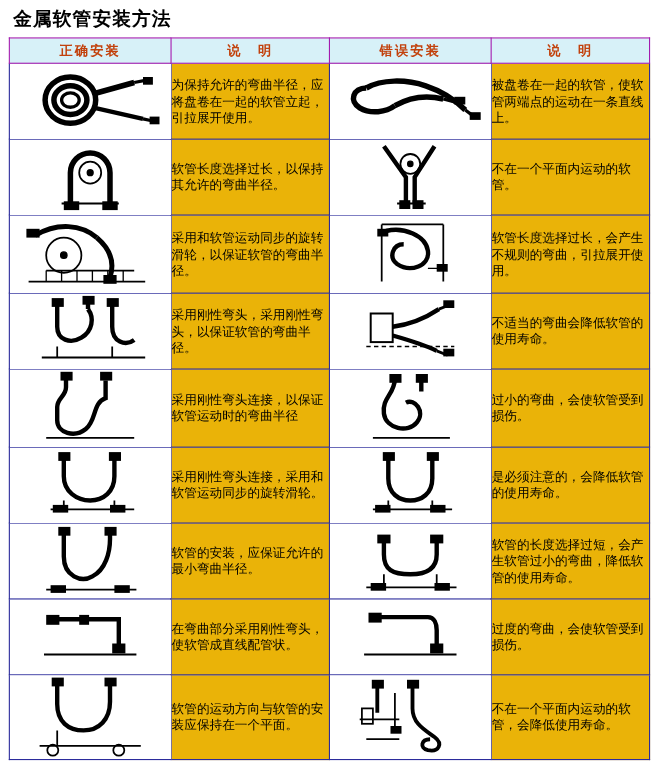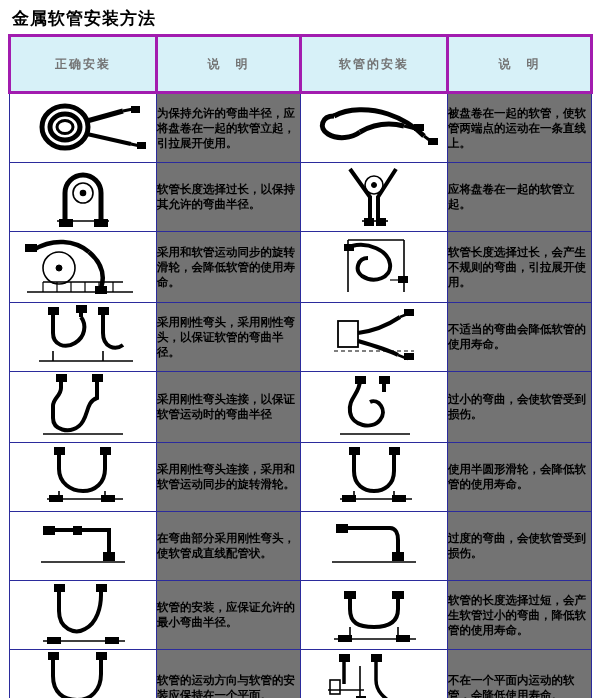--- a/index.html
+++ b/index.html
@@ -32,47 +32,46 @@
     border-collapse: collapse;
     width: 582px;
     table-layout: fixed;
     border: 1px solid #2b2b9c;
   }
   table.hose-table col.c-img { width: 147px; }
   table.hose-table col.c-txt { width: 144px; }
 
   table.hose-table th {
     background: #d7f1f8;
-    border: 3px solid #a21caf;
-    color: #737373;
+    border: 1px solid #a21caf;
+    color: #c2410c;
     font-size: 12px;
     font-weight: bold;
     letter-spacing: 2px;
     height: 22px;
-    padding: 16px;
+    padding: 0;
   }
   table.hose-table td {
     border: 1px solid #2b2b9c;
     padding: 0;
     vertical-align: middle;
   }
   td.img-cell {
     background: #ffffff;
     text-align: center;
     height: 68px;
     position: relative;
   }
   td.txt-cell {
-    background: #737373;
+    background: #eab308;
     font-size: 11.5px;
     line-height: 15px;
     color: #000;
     padding: 4px 7px;
     vertical-align: middle;
-    font-weight: bold;
   }
   .figure {
     width: 100%;
     height: 100%;
     display: block;
   }
   .figure svg { display: block; margin: 0 auto; }
 </style>
 </head>
 <body>
@@ -85,21 +84,21 @@
     <colgroup>
       <col class="c-img">
         <col class="c-txt">
         <col class="c-img">
         <col class="c-txt">
     </colgroup>
     <thead>
       <tr>
         <th>正确安装</th>
         <th>说　明</th>
-        <th>软管的安装</th>
+        <th>错误安装</th>
         <th>说　明</th>
       </tr>
     </thead>
     <tbody>
 
       <tr>
         <td class="img-cell">
           <div class="figure">
             <svg width="140" height="66" viewBox="0 0 140 66">
               <g fill="none" stroke="#000" stroke-width="1.6">
@@ -161,42 +160,42 @@
                 <path d="M92 6 L74 34 L74 58" stroke-width="4"></path>
                 <circle cx="70" cy="22" r="9" stroke-width="1.6"></circle>
                 <circle cx="70" cy="22" r="2.5" fill="#000" stroke-width="1"></circle>
                 <path d="M58 58 L84 58" stroke-width="1.6"></path>
               </g>
               <rect x="60" y="55" width="10" height="8" fill="#000"></rect>
               <rect x="72" y="55" width="10" height="8" fill="#000"></rect>
             </svg>
           </div>
         </td>
-        <td class="txt-cell">应将盘卷在一起的软管立起。</td>
+        <td class="txt-cell">不在一个平面内运动的软管。</td>
       </tr>
 
       <tr>
         <td class="img-cell">
           <div class="figure">
             <svg width="140" height="70" viewBox="0 0 140 70">
               <g fill="none" stroke="#000">
                 <path d="M20 18 C40 6 62 8 76 20" stroke-width="4.5"></path>
                 <path d="M76 20 C90 32 92 44 88 56" stroke-width="4.5"></path>
                 <circle cx="46" cy="36" r="16" stroke-width="1.6"></circle>
                 <circle cx="46" cy="36" r="3" fill="#000" stroke-width="1"></circle>
                 <path d="M14 60 L120 60" stroke-width="1.6"></path>
                 <path d="M30 50 L110 50" stroke-width="1.6"></path>
                 <path d="M30 50 L30 60 M44 50 L44 60 M58 50 L58 60 M72 50 L72 60 M86 50 L86 60 M100 50 L100 60" stroke-width="1.2"></path>
               </g>
               <rect x="12" y="12" width="12" height="8" fill="#000"></rect>
               <rect x="82" y="54" width="12" height="8" fill="#000"></rect>
             </svg>
           </div>
         </td>
-        <td class="txt-cell">采用和软管运动同步的旋转滑轮，会降低软管的使用寿命。</td>
+        <td class="txt-cell">采用和软管运动同步的旋转滑轮，以保证软管的弯曲半径。</td>
         <td class="img-cell">
           <div class="figure">
             <svg width="140" height="70" viewBox="0 0 140 70">
               <g fill="none" stroke="#000">
                 <path d="M44 8 L44 60" stroke-width="1.6"></path>
                 <path d="M100 8 L100 60" stroke-width="1.6"></path>
                 <path d="M48 14 C64 10 84 18 86 32 C88 46 70 52 58 44 C50 38 54 26 64 26" stroke-width="4"></path>
                 <path d="M44 8 L100 8" stroke-width="1.6"></path>
               </g>
               <rect x="40" y="12" width="10" height="7" fill="#000"></rect>
@@ -312,55 +311,21 @@
                 <path d="M36 56 L108 56"></path>
                 <path d="M50 48 L50 56 M90 48 L90 56"></path>
               </g>
               <rect x="45" y="4" width="11" height="8" fill="#000"></rect>
               <rect x="85" y="4" width="11" height="8" fill="#000"></rect>
               <rect x="38" y="52" width="14" height="7" fill="#000"></rect>
               <rect x="88" y="52" width="14" height="7" fill="#000"></rect>
             </svg>
           </div>
         </td>
-        <td class="txt-cell">使用半圆形滑轮，会降低软管的使用寿命。</td>
-      </tr>
-
-      <tr>
-        <td class="img-cell">
-          <div class="figure">
-            <svg width="140" height="60" viewBox="0 0 140 60">
-              <g fill="none" stroke="#000" stroke-width="4">
-                <path d="M36 18 L96 18 L96 44"></path>
-              </g>
-              <g fill="none" stroke="#000" stroke-width="1.6">
-                <path d="M28 50 L112 50"></path>
-              </g>
-              <rect x="30" y="14" width="12" height="9" fill="#000"></rect>
-              <rect x="90" y="40" width="12" height="9" fill="#000"></rect>
-              <rect x="60" y="14" width="9" height="9" fill="#000"></rect>
-            </svg>
-          </div>
-        </td>
-        <td class="txt-cell">在弯曲部分采用刚性弯头，使软管成直线配管状。</td>
-        <td class="img-cell">
-          <div class="figure">
-            <svg width="140" height="60" viewBox="0 0 140 60">
-              <g fill="none" stroke="#000" stroke-width="4">
-                <path d="M38 16 L86 16 C92 16 94 22 94 28 L94 44"></path>
-              </g>
-              <g fill="none" stroke="#000" stroke-width="1.6">
-                <path d="M28 50 L112 50"></path>
-              </g>
-              <rect x="32" y="12" width="12" height="9" fill="#000"></rect>
-              <rect x="88" y="40" width="12" height="9" fill="#000"></rect>
-            </svg>
-          </div>
-        </td>
-        <td class="txt-cell">过度的弯曲，会使软管受到损伤。</td>
+        <td class="txt-cell">是必须注意的，会降低软管的使用寿命。</td>
       </tr>
 
       <tr>
         <td class="img-cell">
           <div class="figure">
             <svg width="140" height="68" viewBox="0 0 140 68">
               <g fill="none" stroke="#000" stroke-width="4">
                 <path d="M46 8 L46 30 C46 48 62 54 72 48 C84 42 88 26 88 14 L88 8"></path>
               </g>
               <g fill="none" stroke="#000" stroke-width="1.6">
@@ -390,20 +355,54 @@
               <rect x="92" y="54" width="14" height="7" fill="#000"></rect>
             </svg>
           </div>
         </td>
         <td class="txt-cell">软管的长度选择过短，会产生软管过小的弯曲，降低软管的使用寿命。</td>
       </tr>
 
       <tr>
         <td class="img-cell">
           <div class="figure">
+            <svg width="140" height="60" viewBox="0 0 140 60">
+              <g fill="none" stroke="#000" stroke-width="4">
+                <path d="M36 18 L96 18 L96 44"></path>
+              </g>
+              <g fill="none" stroke="#000" stroke-width="1.6">
+                <path d="M28 50 L112 50"></path>
+              </g>
+              <rect x="30" y="14" width="12" height="9" fill="#000"></rect>
+              <rect x="90" y="40" width="12" height="9" fill="#000"></rect>
+              <rect x="60" y="14" width="9" height="9" fill="#000"></rect>
+            </svg>
+          </div>
+        </td>
+        <td class="txt-cell">在弯曲部分采用刚性弯头，使软管成直线配管状。</td>
+        <td class="img-cell">
+          <div class="figure">
+            <svg width="140" height="60" viewBox="0 0 140 60">
+              <g fill="none" stroke="#000" stroke-width="4">
+                <path d="M38 16 L86 16 C92 16 94 22 94 28 L94 44"></path>
+              </g>
+              <g fill="none" stroke="#000" stroke-width="1.6">
+                <path d="M28 50 L112 50"></path>
+              </g>
+              <rect x="32" y="12" width="12" height="9" fill="#000"></rect>
+              <rect x="88" y="40" width="12" height="9" fill="#000"></rect>
+            </svg>
+          </div>
+        </td>
+        <td class="txt-cell">过度的弯曲，会使软管受到损伤。</td>
+      </tr>
+
+      <tr>
+        <td class="img-cell">
+          <div class="figure">
             <svg width="140" height="76" viewBox="0 0 140 76">
               <g fill="none" stroke="#000" stroke-width="4">
                 <path d="M40 6 L40 26 C40 42 50 50 64 50 C78 50 88 40 88 24 L88 6"></path>
               </g>
               <g fill="none" stroke="#000" stroke-width="1.6">
                 <path d="M24 64 L116 64"></path>
                 <path d="M40 50 L40 64"></path>
                 <circle cx="36" cy="68" r="5"></circle>
                 <circle cx="96" cy="68" r="5"></circle>
               </g>

